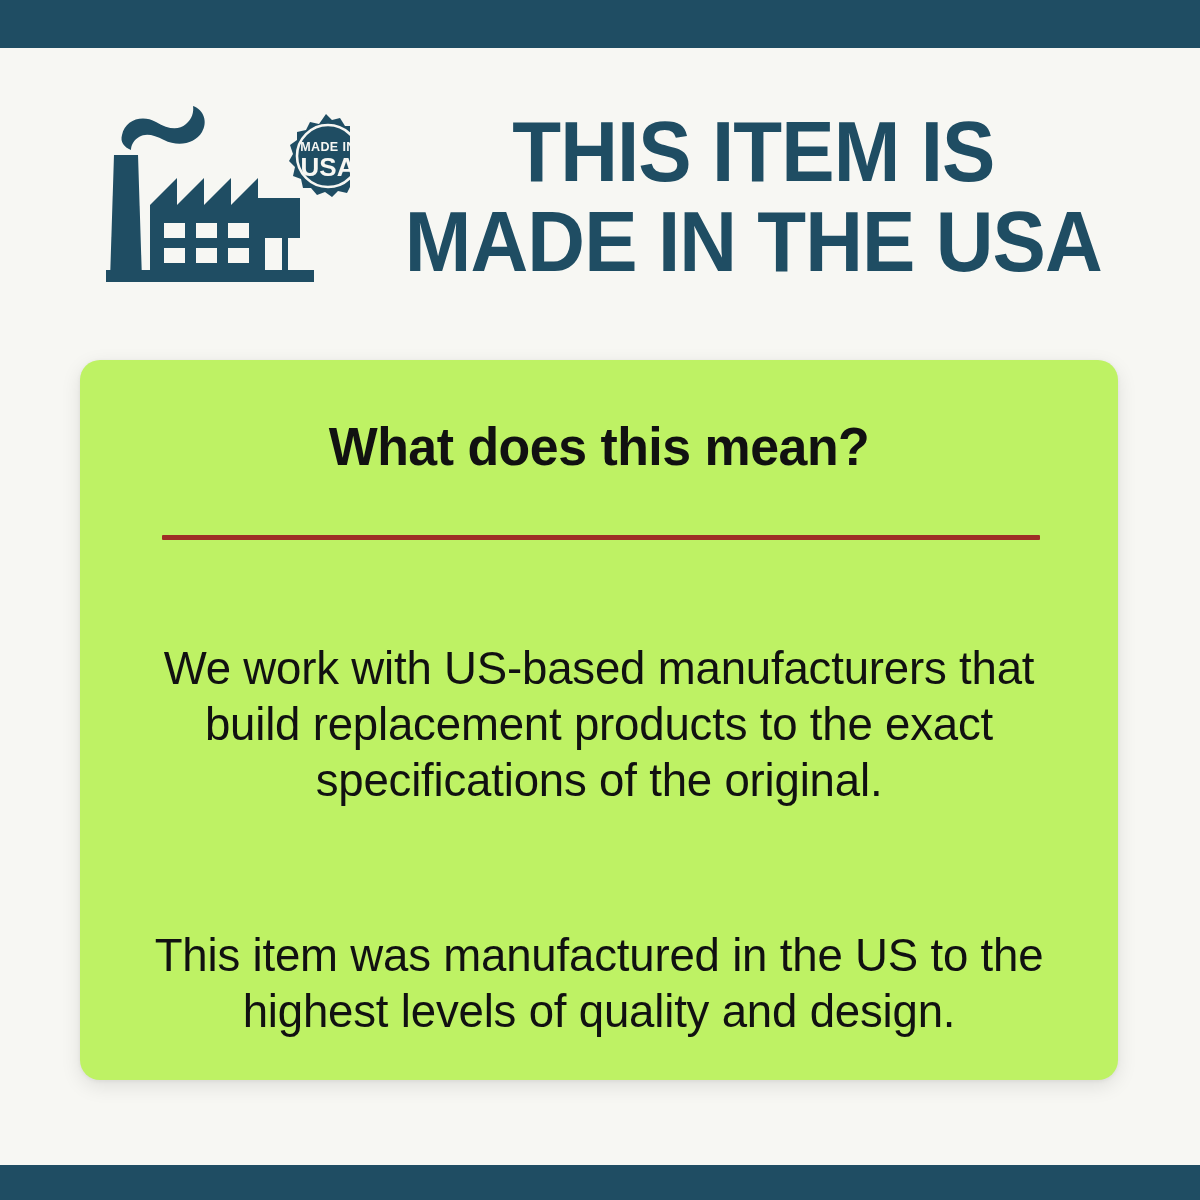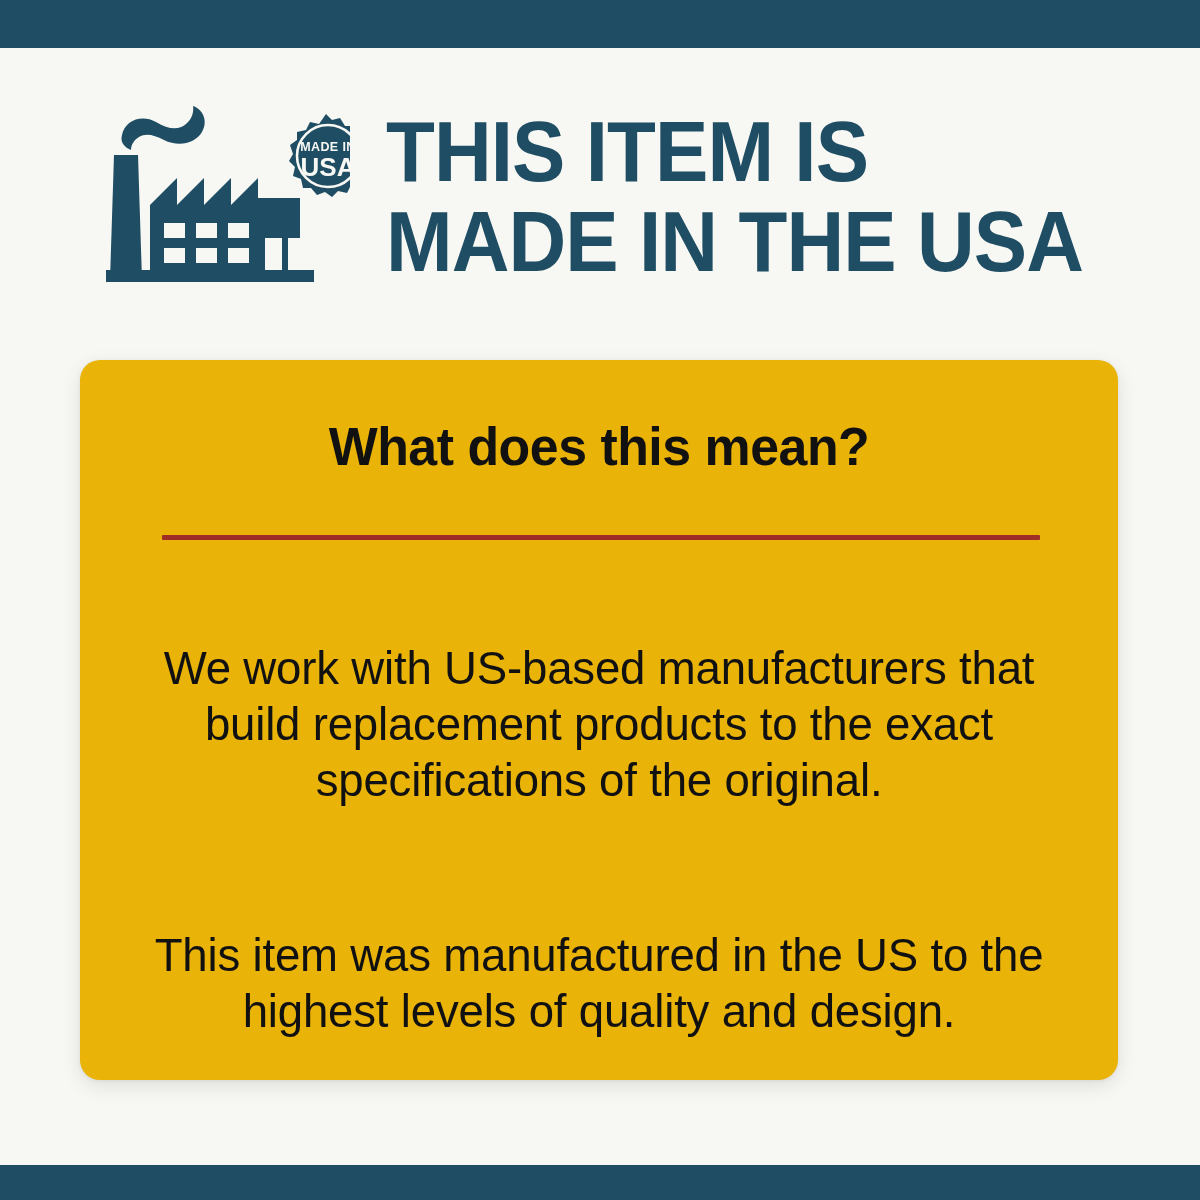--- a/index.html
+++ b/index.html
@@ -49,20 +49,21 @@
     width: 250px;
     height: 185px;
   }
   .logo-wrap svg { display: block; }
 
   .headline {
     position: absolute;
     left: 386px;
     top: 58px;
     width: 790px;
+    text-align: center;
   }
   .headline-line {
     display: block;
     color: #1f4d63;
     font-family: "Liberation Sans Narrow", "Liberation Sans", sans-serif;
     font-weight: bold;
     font-size: 86px;
     line-height: 90px;
     letter-spacing: -1px;
     transform: scaleX(0.93);
@@ -70,21 +71,21 @@
     white-space: nowrap;
   }
 
   
   .card {
     position: absolute;
     left: 80px;
     top: 360px;
     width: 1038px;
     height: 720px;
-    background: #eab308;
+    background: #bef264;
     border-radius: 20px;
     box-shadow: 0 6px 20px rgba(0,0,0,0.10), 0 1px 4px rgba(0,0,0,0.06);
   }
 
   .card-title {
     position: absolute;
     left: 0;
     top: 56px;
     width: 1038px;
     text-align: center;

